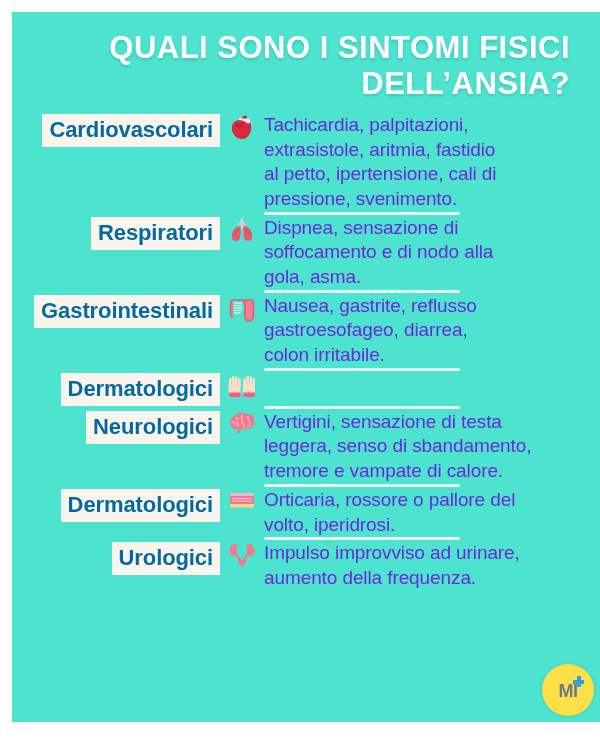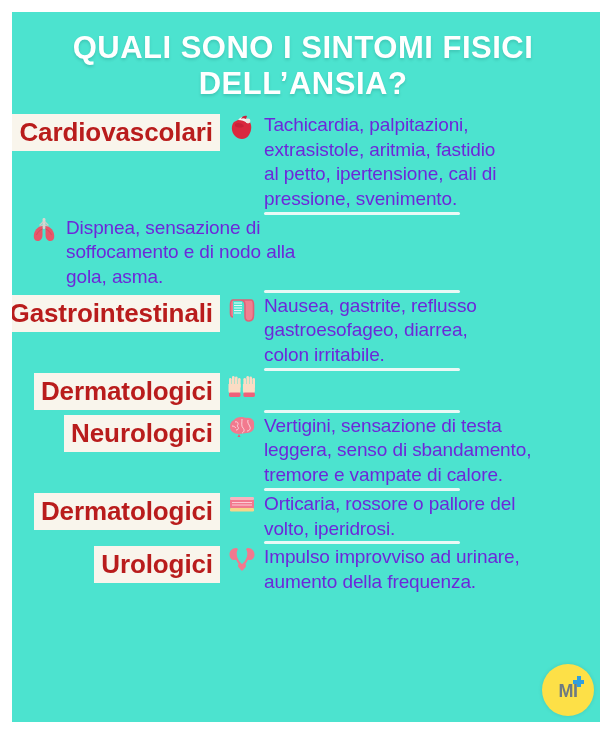--- a/index.html
+++ b/index.html
@@ -20,21 +20,21 @@
     top: 12px;
     width: 588px;
     height: 710px;
     background: #4ce3cf;
     overflow: hidden;
   }
 
   
   #title-block {
     padding: 18px 30px 6px 24px;
-    text-align: center;
+    text-align: right;
   }
   #title-block .title-line {
     display: block;
     color: #ffffff;
     font-size: 31px;
     font-weight: bold;
     letter-spacing: 0.5px;
     line-height: 1.16;
     text-shadow: 0 2px 3px rgba(0, 80, 70, 0.18);
   }
@@ -51,22 +51,22 @@
   }
   .row-label-col {
     width: 198px;
     flex: 0 0 198px;
     display: flex;
     justify-content: flex-end;
     padding-top: 2px;
   }
   .chip {
     background: #f9f5ec;
-    color: #b91c1c;
-    font-size: 26px;
+    color: #0369a1;
+    font-size: 22px;
     font-weight: bold;
     line-height: 1.0;
     padding: 5px 7px 6px 7px;
     white-space: nowrap;
     letter-spacing: -0.1px;
   }
   .row-icon-col {
     width: 44px;
     flex: 0 0 44px;
     display: flex;
@@ -179,20 +179,23 @@
 pressione, svenimento.</div>
       </div>
     </div>
 
     <div class="divider-wrap">
       <div class="divider-spacer"></div>
       <div class="divider"></div>
     </div>
 
     <div class="row">
+      <div class="row-label-col">
+        <span class="chip">Respiratori</span>
+      </div>
       <div class="row-icon-col">
         <svg width="28" height="28" viewBox="0 0 28 28">
           <rect x="12.6" y="2" width="2.8" height="11" rx="1.2" fill="#d8d6d2"></rect>
           <path d="M13 6 L10 9 M13 9 L10 11 M15 6 L18 9 M15 9 L18 11" stroke="#cfcdc8" stroke-width="1.4" stroke-linecap="round"></path>
           <path d="M12.5 10 C9 10 5 13 4 18 C3.2 22 4.5 25 7.5 25 C10 25 12.5 23 12.5 19 Z" fill="#e8566a"></path>
           <path d="M15.5 10 C19 10 23 13 24 18 C24.8 22 23.5 25 20.5 25 C18 25 15.5 23 15.5 19 Z" fill="#e8566a"></path>
           <path d="M12.5 13 C10 14 7.5 16 6.5 19" stroke="#d03f55" stroke-width="1" fill="none" opacity="0.6"></path>
           <path d="M15.5 13 C18 14 20.5 16 21.5 19" stroke="#d03f55" stroke-width="1" fill="none" opacity="0.6"></path>
         </svg>
       </div>

